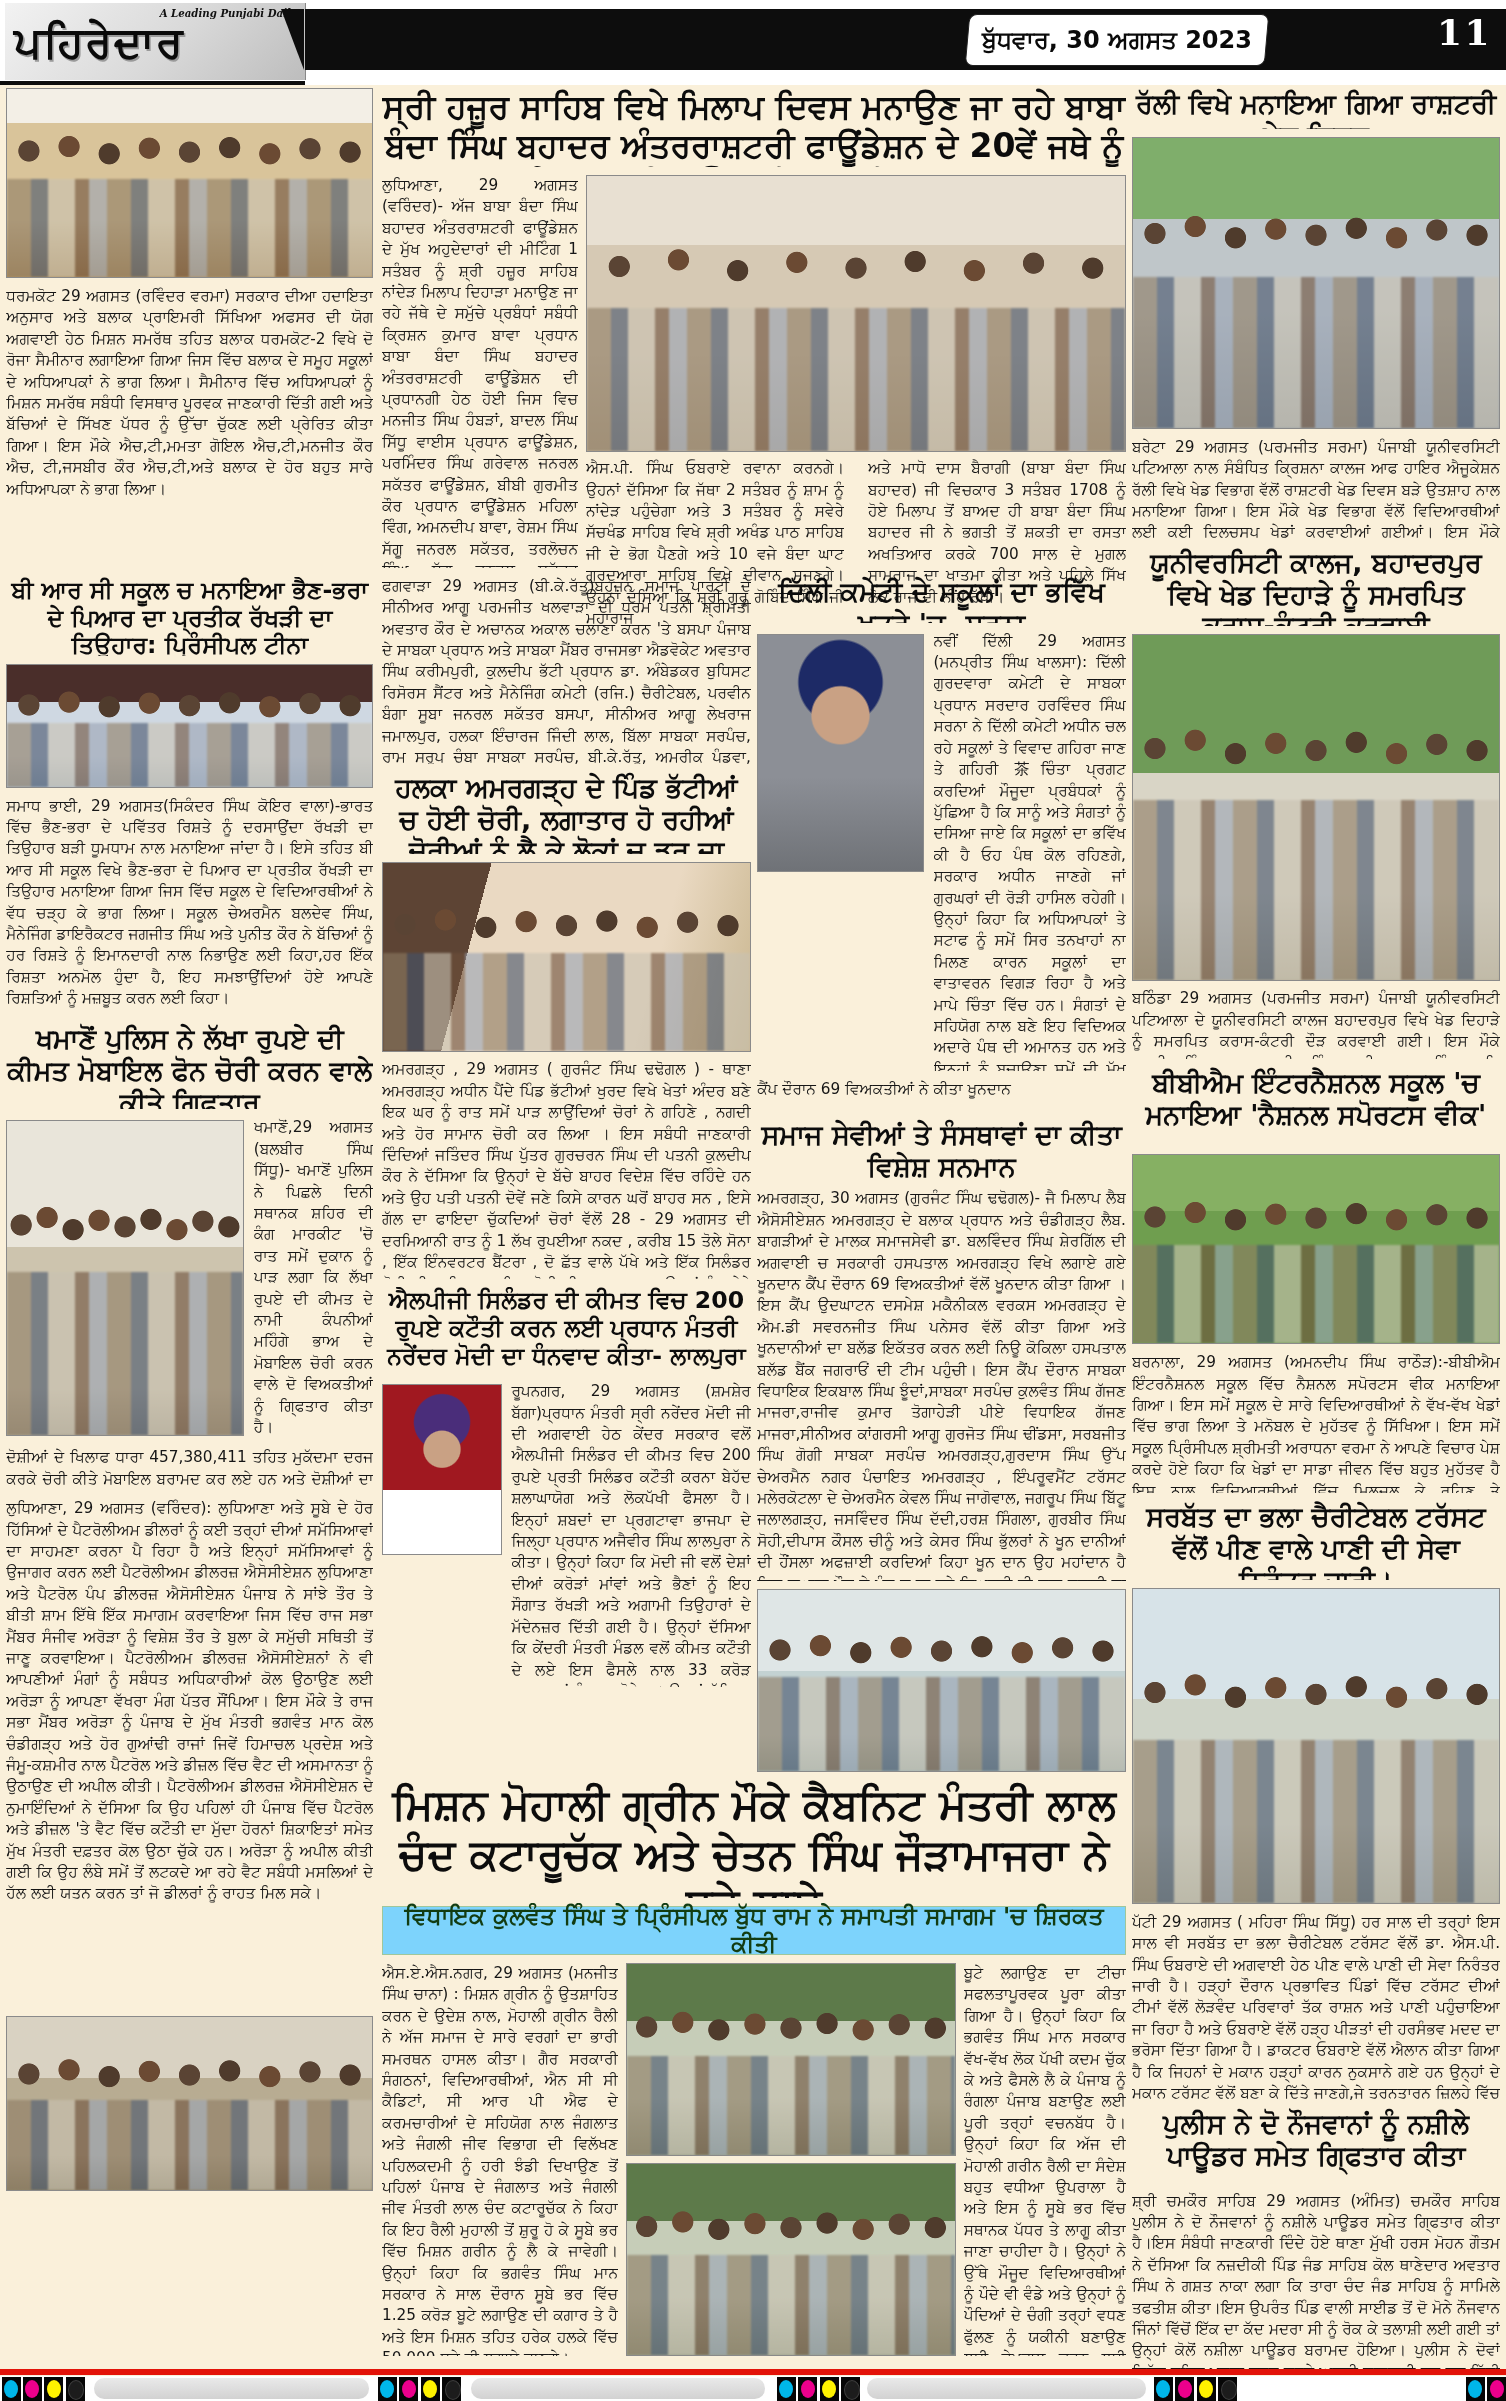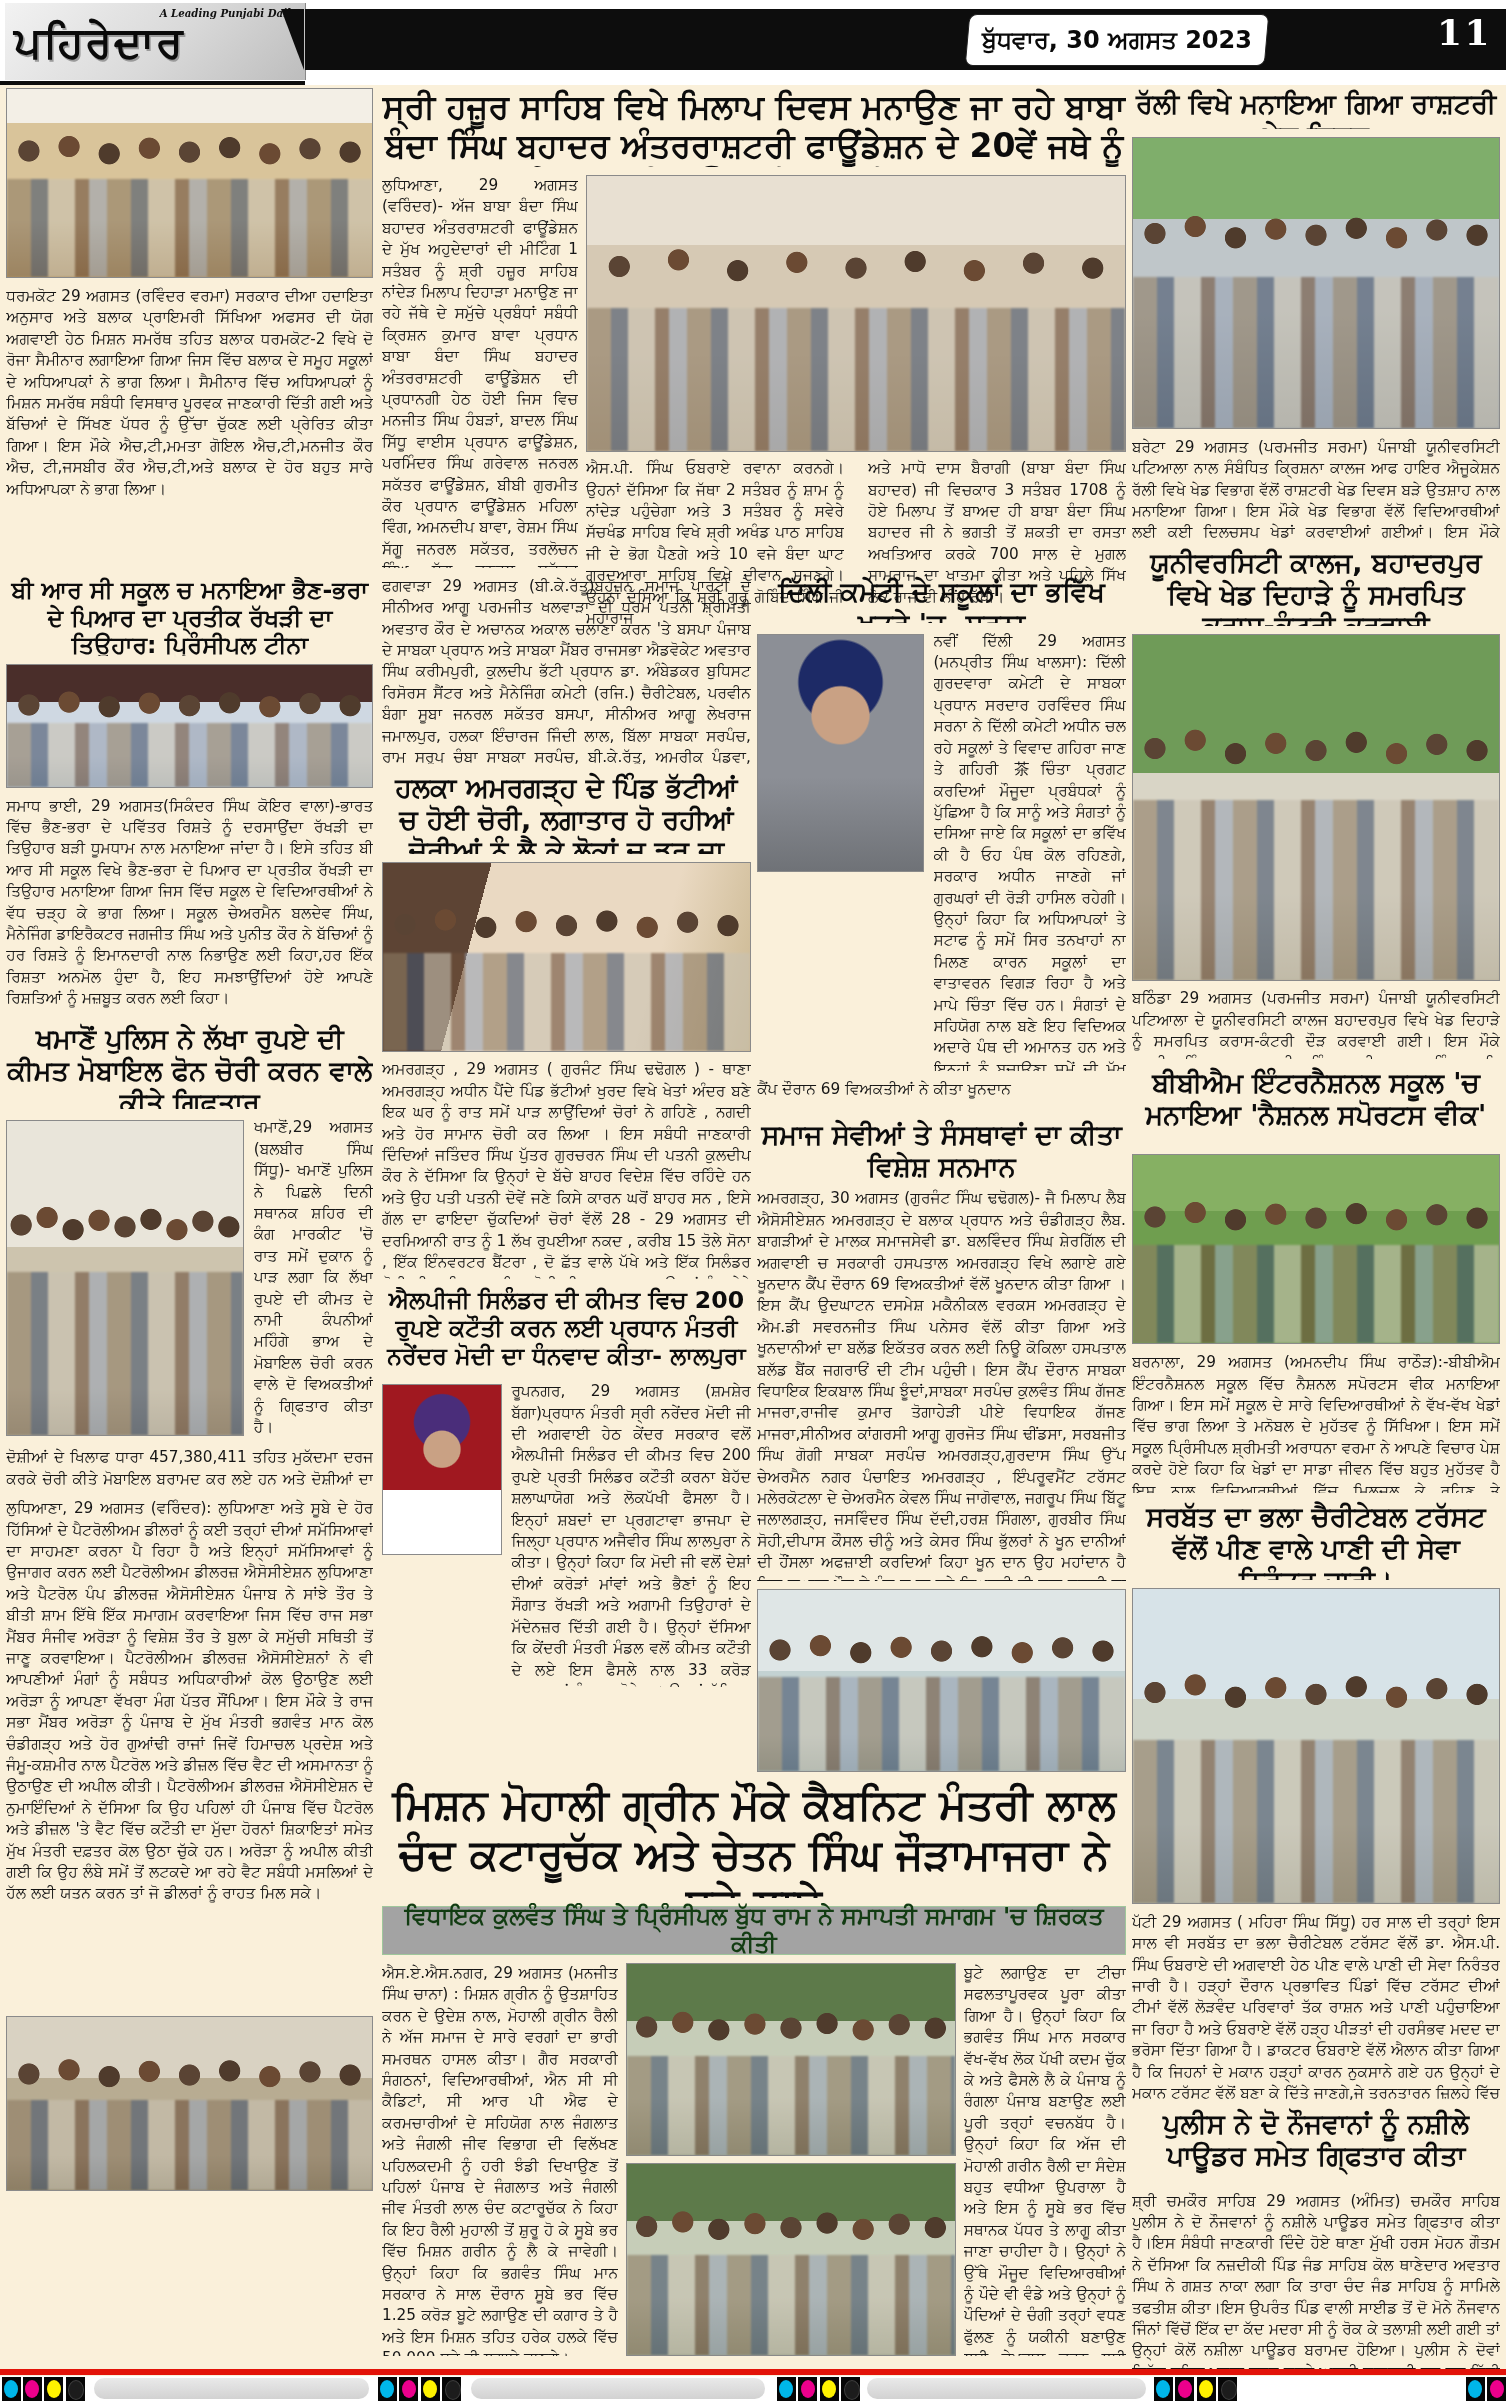--- a/index.html
+++ b/index.html
@@ -85,21 +85,21 @@
   .m1-sub{display:flex;gap:24px;flex:1;}
   .m1-sub .bt{flex:1;}
 
   .mid-row{display:flex;gap:6.3px;}
   .mid-col{width:369px;display:flex;flex-direction:column;gap:7.9px;}
 
   .wrapfig-l{float:left;width:118px;height:169px;margin:3.1px 9.4px 4.7px 0;}
   .wrapfig-l2{float:left;width:236px;height:314px;margin:3.1px 9.4px 4.7px 0;}
   .wrapfig-r{float:left;width:165px;height:236px;margin:3.1px 9.4px 4.7px 0;}
 
-  .banner-green{background:#a3a3a3;border:0.8px solid #9fc79b;display:flex;align-items:center;
+  .banner-green{background:#7dd3fc;border:0.8px solid #9fc79b;display:flex;align-items:center;
     justify-content:flex-start;height:47px;}
   .banner-green .hl{font-size:23.6px;color:#123c12;}
 
   .m7-row{display:flex;gap:7.9px;height:393px;}
   .m7-left{width:236px;}
   .m7-photos{width:330px;display:flex;flex-direction:column;gap:6.3px;}
   .m7-photos .ph{flex:1;}
   .m7-right{flex:1;}
 
   

